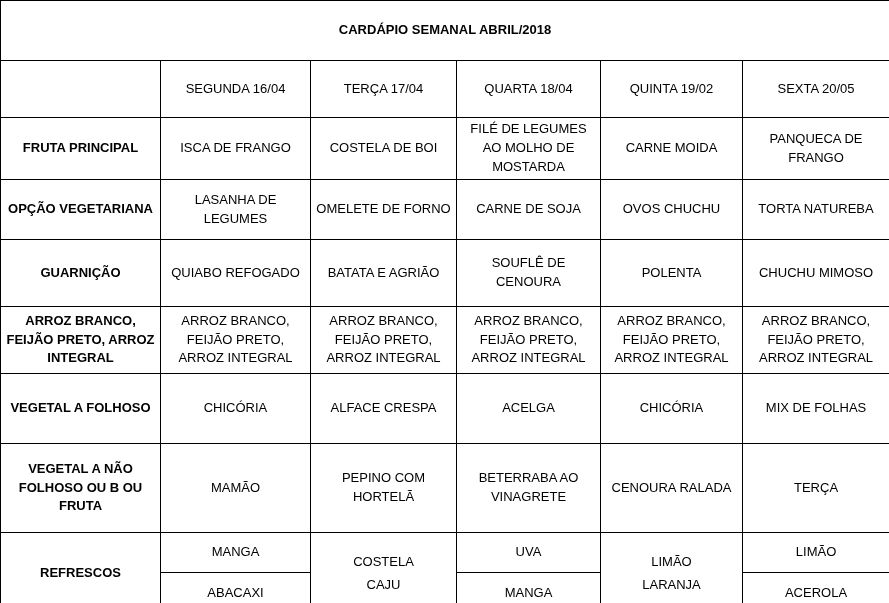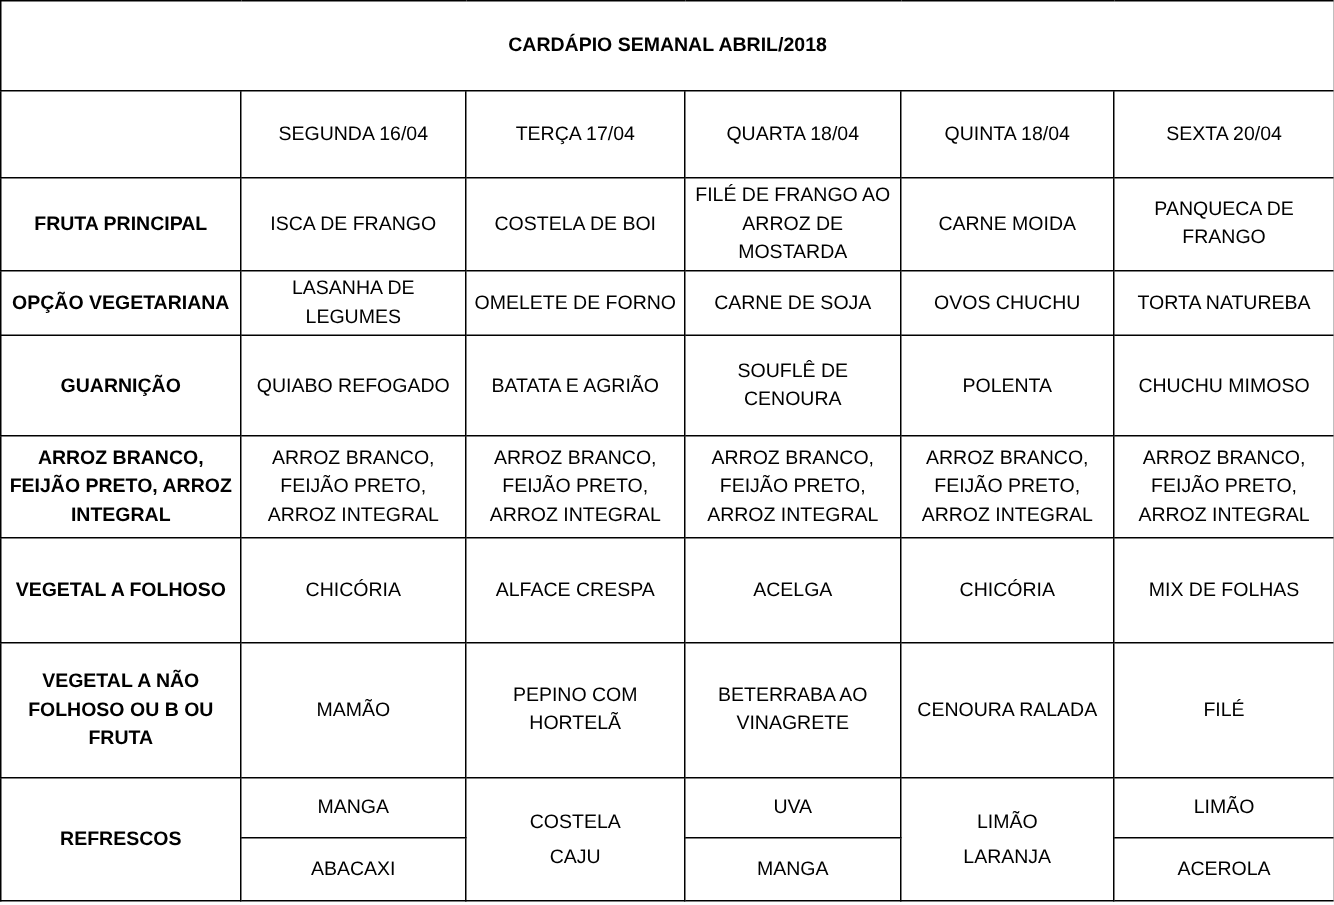--- a/index.html
+++ b/index.html
@@ -51,21 +51,21 @@
     padding-left: 5px;
   }
   td.merged-ref span {
     display: block;
     line-height: 1.4;
     margin: 5px 0;
   }
   tr.r-title    { height: 60px; }
   tr.r-head     { height: 57px; }
   tr.r-prato    { height: 62px; }
-  tr.r-vegopt   { height: 43px; margin-left: 45px; }
+  tr.r-vegopt   { height: 60px; margin-left: 45px; }
   tr.r-guarn    { height: 67px; }
   tr.r-arroz    { height: 67px; }
   tr.r-folhoso  { height: 70px; }
   tr.r-naofol   { height: 89px; margin-left: 35px; }
   tr.r-ref1     { height: 40px; }
   tr.r-ref2     { height: 42px; }
 </style>
 </head>
 <body>
 
@@ -83,29 +83,29 @@
     <tbody>
         <tr class="r-title">
       <td class="title-cell" colspan="6">CARDÁPIO SEMANAL ABRIL/2018</td>
     </tr>
 
     <tr class="r-head">
       <td></td>
       <th class="day-head">SEGUNDA  16/04</th>
       <th class="day-head">TERÇA 17/04</th>
       <th class="day-head">QUARTA 18/04</th>
-      <th class="day-head">QUINTA 18/04</th>
-      <th class="day-head">SEXTA 20/04</th>
+      <th class="day-head">QUINTA 19/02</th>
+      <th class="day-head">SEXTA 20/05</th>
     </tr>
 
     <tr class="r-prato">
       <td class="row-label">FRUTA PRINCIPAL</td>
       <td>ISCA DE FRANGO</td>
       <td>COSTELA DE BOI</td>
-      <td>FILÉ DE FRANGO AO ARROZ DE MOSTARDA</td>
+      <td>FILÉ DE LEGUMES AO MOLHO DE MOSTARDA</td>
       <td>CARNE MOIDA</td>
       <td>PANQUECA DE FRANGO</td>
     </tr>
 
     <tr class="r-vegopt">
       <td class="row-label">OPÇÃO VEGETARIANA</td>
       <td>LASANHA DE LEGUMES</td>
       <td>OMELETE DE FORNO</td>
       <td>CARNE DE SOJA</td>
       <td>OVOS CHUCHU</td>
@@ -138,21 +138,21 @@
       <td>CHICÓRIA</td>
       <td>MIX DE FOLHAS</td>
     </tr>
 
     <tr class="r-naofol">
       <td class="row-label">VEGETAL A NÃO FOLHOSO OU B OU FRUTA</td>
       <td>MAMÃO</td>
       <td>PEPINO COM HORTELÃ</td>
       <td>BETERRABA AO VINAGRETE</td>
       <td>CENOURA RALADA</td>
-      <td>FILÉ</td>
+      <td>TERÇA</td>
     </tr>
 
     <tr class="r-ref1">
       <td class="row-label centered" rowspan="2">REFRESCOS</td>
       <td>MANGA</td>
       <td class="merged-ref" rowspan="2">
         <span>COSTELA</span>
         <span>CAJU</span>
       </td>
       <td>UVA</td>

